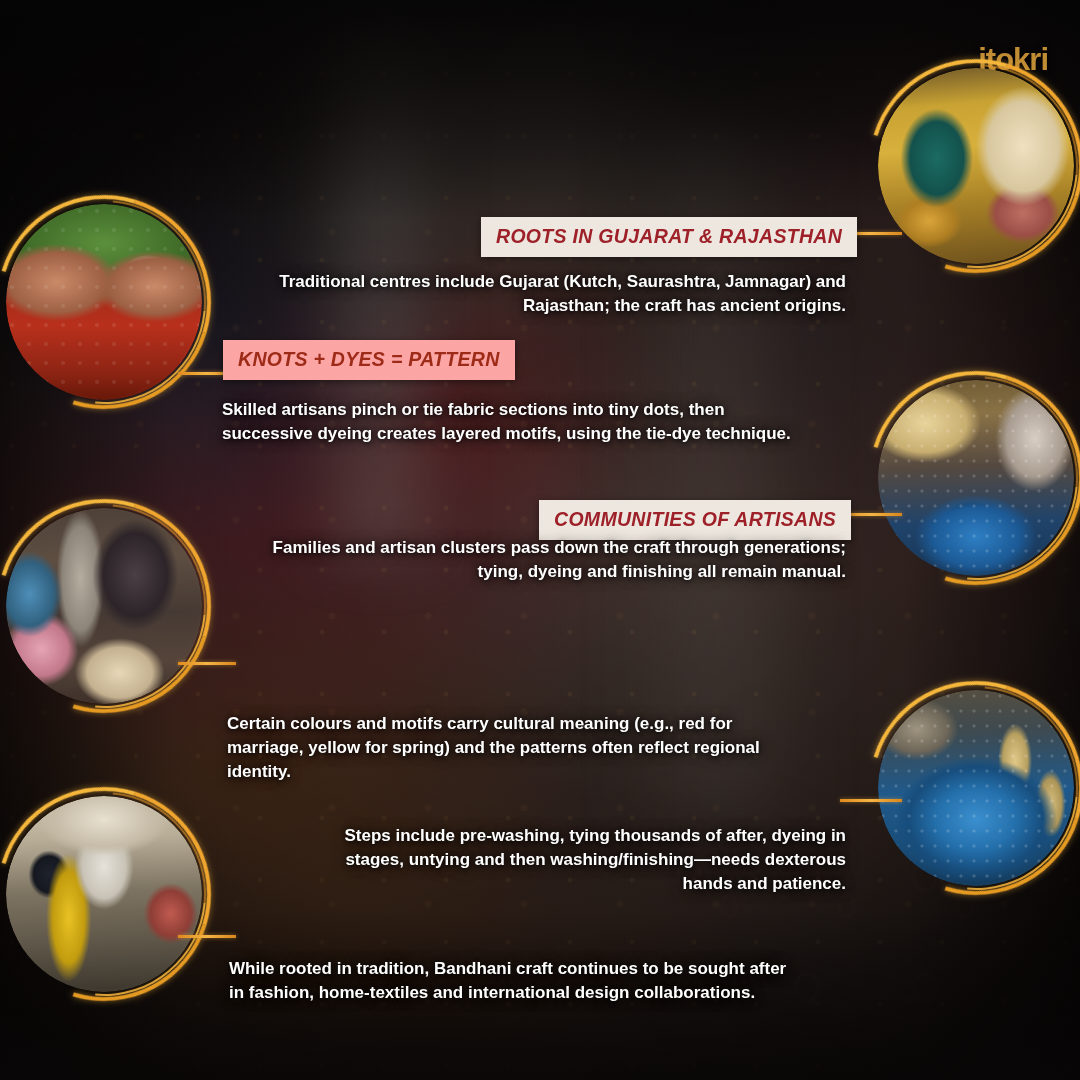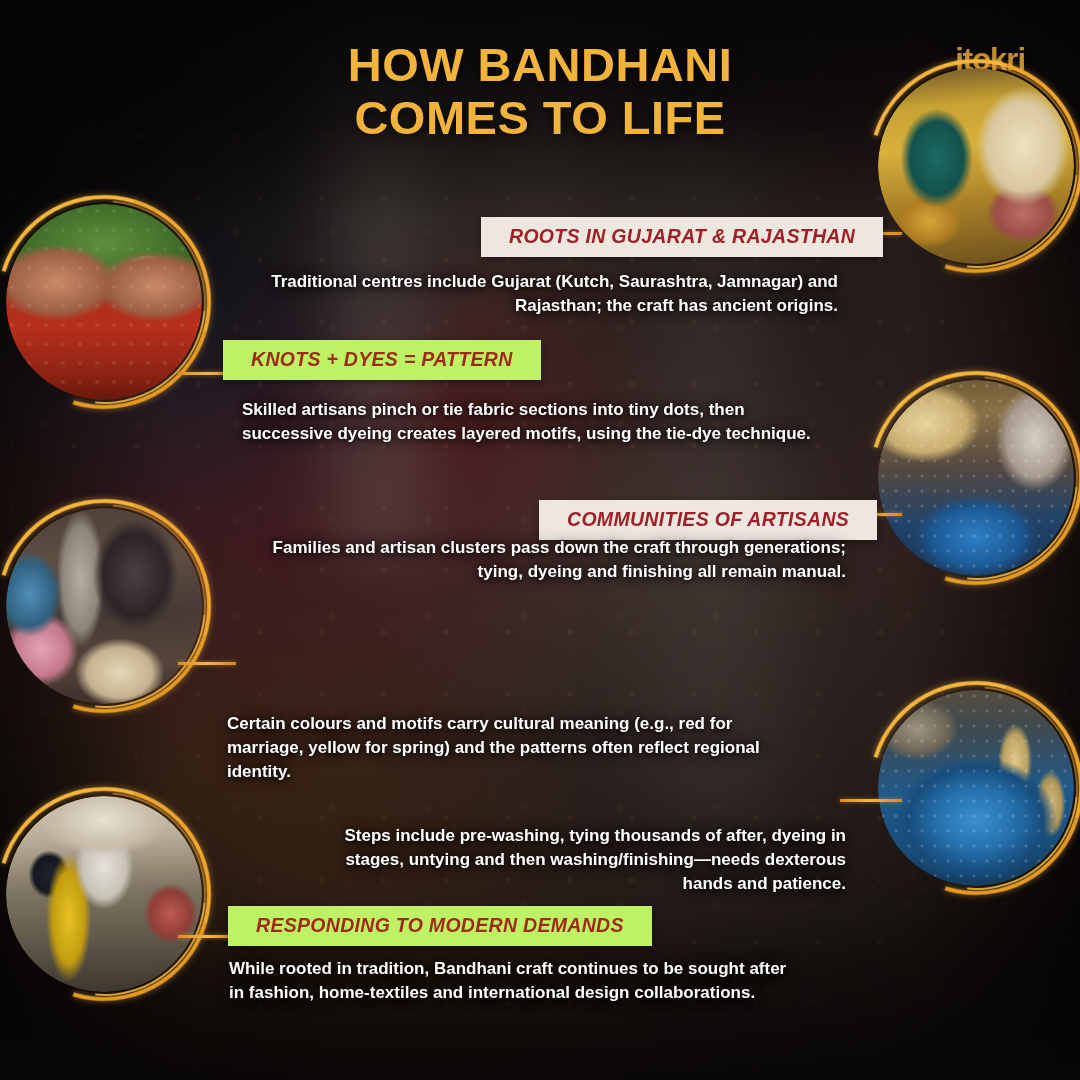--- a/index.html
+++ b/index.html
@@ -93,21 +93,21 @@
     font-size:47px; line-height:1.13;
     font-weight:bold;
     letter-spacing:0.5px;
     color:#F2B33D;
     text-shadow:0 2px 12px rgba(0,0,0,0.75);
   }
   .title .l2 { display:block; }
 
   
   .logo {
-    position:absolute; right:55px; top:42px;
+    position:absolute; right:32px; top:42px;
     font-size:31px; font-weight:bold;
     letter-spacing:-1px;
     color:#C08C34;
     text-shadow:0 1px 6px rgba(0,0,0,0.8);
   }
 
   
   .photo {
     position:absolute;
     border-radius:50%;
@@ -209,30 +209,30 @@
   
   .conn {
     position:absolute; height:3px;
     background:linear-gradient(90deg, #E08A1E 0%, #F4B544 50%, #D9861C 100%);
     box-shadow:0 0 4px rgba(240,170,60,0.5);
   }
 
   
   .hdr {
     position:absolute;
-    padding:8px 28px 9px;
+    padding:8px 15px 9px;
     font-size:19.5px;
     font-weight:bold;
     font-style:italic;
     letter-spacing:0.3px;
     white-space:nowrap;
     box-shadow:0 2px 7px rgba(0,0,0,0.45);
   }
   .hdr.cream { background:#EDE7DF; color:#9E2029; }
-  .hdr.amber { background:#bef264; color:#9E2A18; }
+  .hdr.amber { background:#fca5a5; color:#9E2A18; }
 
   
   .body-txt {
     position:absolute;
     font-size:17px;
     line-height:1.42;
     font-weight:bold;
     color:#FFFFFF;
     text-shadow:0 1px 5px rgba(0,0,0,0.92), 0 0 14px rgba(0,0,0,0.75);
   }
@@ -246,24 +246,20 @@
 
   <div class="bg-layer bg-base"></div>
   <div class="bg-pillar"></div>
   <div class="bg-pillar2"></div>
   <div class="bg-motif"></div>
   <div class="bg-motif2"></div>
   <div class="bg-layer bg-vignette"></div>
   <div class="bg-topdark"></div>
   <div class="bg-botdark"></div>
 
-  <div class="title">
-    <span>HOW BANDHANI</span>
-    <span class="l2">COMES TO LIFE</span>
-  </div>
 
   <div class="logo">itokri</div>
 
   <div class="photo" style="left:878px; top:68px; width:196px; height:196px;">
     <div class="inner ph-two-women"></div>
   </div>
   <div class="ring" style="left:869px; top:59px;  width:214px; height:214px;"></div>
   <div class="ring2" style="left:874px; top:64px;  width:204px; height:204px;"></div>
 
   <div class="photo" style="left:878px; top:380px; width:196px; height:196px;">
@@ -303,28 +299,27 @@
   <div class="ring2" style="left:2px;  top:792px; width:204px; height:204px;"></div>
 
   <div class="conn" style="left:840px; top:232px; width:62px;"></div>
   <div class="conn" style="left:178px; top:372px; width:58px;"></div>
   <div class="conn" style="left:840px; top:513px; width:62px;"></div>
   <div class="conn" style="left:178px; top:662px; width:58px;"></div>
   <div class="conn" style="left:840px; top:799px; width:62px;"></div>
   <div class="conn" style="left:178px; top:935px; width:58px;"></div>
 
   <div class="hdr cream" style="left:481px; top:217px;">ROOTS IN GUJARAT &amp; RAJASTHAN</div>
-  <div class="body-txt right" style="left:260px; top:270px; width:578px;">Traditional centres include Gujarat (Kutch, Saurashtra, Jamnagar) and Rajasthan; the craft has ancient origins.</div>
+  <div class="body-txt right" style="left:268px; top:270px; width:578px;">Traditional centres include Gujarat (Kutch, Saurashtra, Jamnagar) and Rajasthan; the craft has ancient origins.</div>
 
   <div class="hdr amber" style="left:223px; top:340px;">KNOTS + DYES = PATTERN</div>
-  <div class="body-txt left" style="left:222px; top:398px; width:590px;margin-left:20px;">Skilled artisans pinch or tie fabric sections into tiny dots, then successive dyeing creates layered motifs, using the tie-dye technique.</div>
+  <div class="body-txt left" style="left:222px; top:398px; width:590px;">Skilled artisans pinch or tie fabric sections into tiny dots, then successive dyeing creates layered motifs, using the tie-dye technique.</div>
 
   <div class="hdr cream" style="left:539px; top:481px;margin-top:19px;">COMMUNITIES OF ARTISANS</div>
   <div class="body-txt right" style="left:252px; top:536px; width:594px;">Families and artisan clusters pass down the craft through generations; tying, dyeing and finishing all remain manual.</div>
 
   <div class="body-txt left" style="left:227px; top:712px; width:572px;">Certain colours and motifs carry cultural meaning (e.g., red for marriage, yellow for spring) and the patterns often reflect regional identity.</div>
 
   <div class="body-txt right" style="left:318px; top:824px; width:528px;">Steps include pre-washing, tying thousands of after, dyeing in stages, untying and then washing/finishing—needs dexterous hands and patience.</div>
 
-  <div class="hdr amber" style="left:228px; top:906px;">RESPONDING TO MODERN DEMANDS</div>
   <div class="body-txt left" style="left:229px; top:957px; width:564px;">While rooted in tradition, Bandhani craft continues to be sought after in fashion, home-textiles and international design collaborations.</div>
 
 </div>
 
 </body></html>

